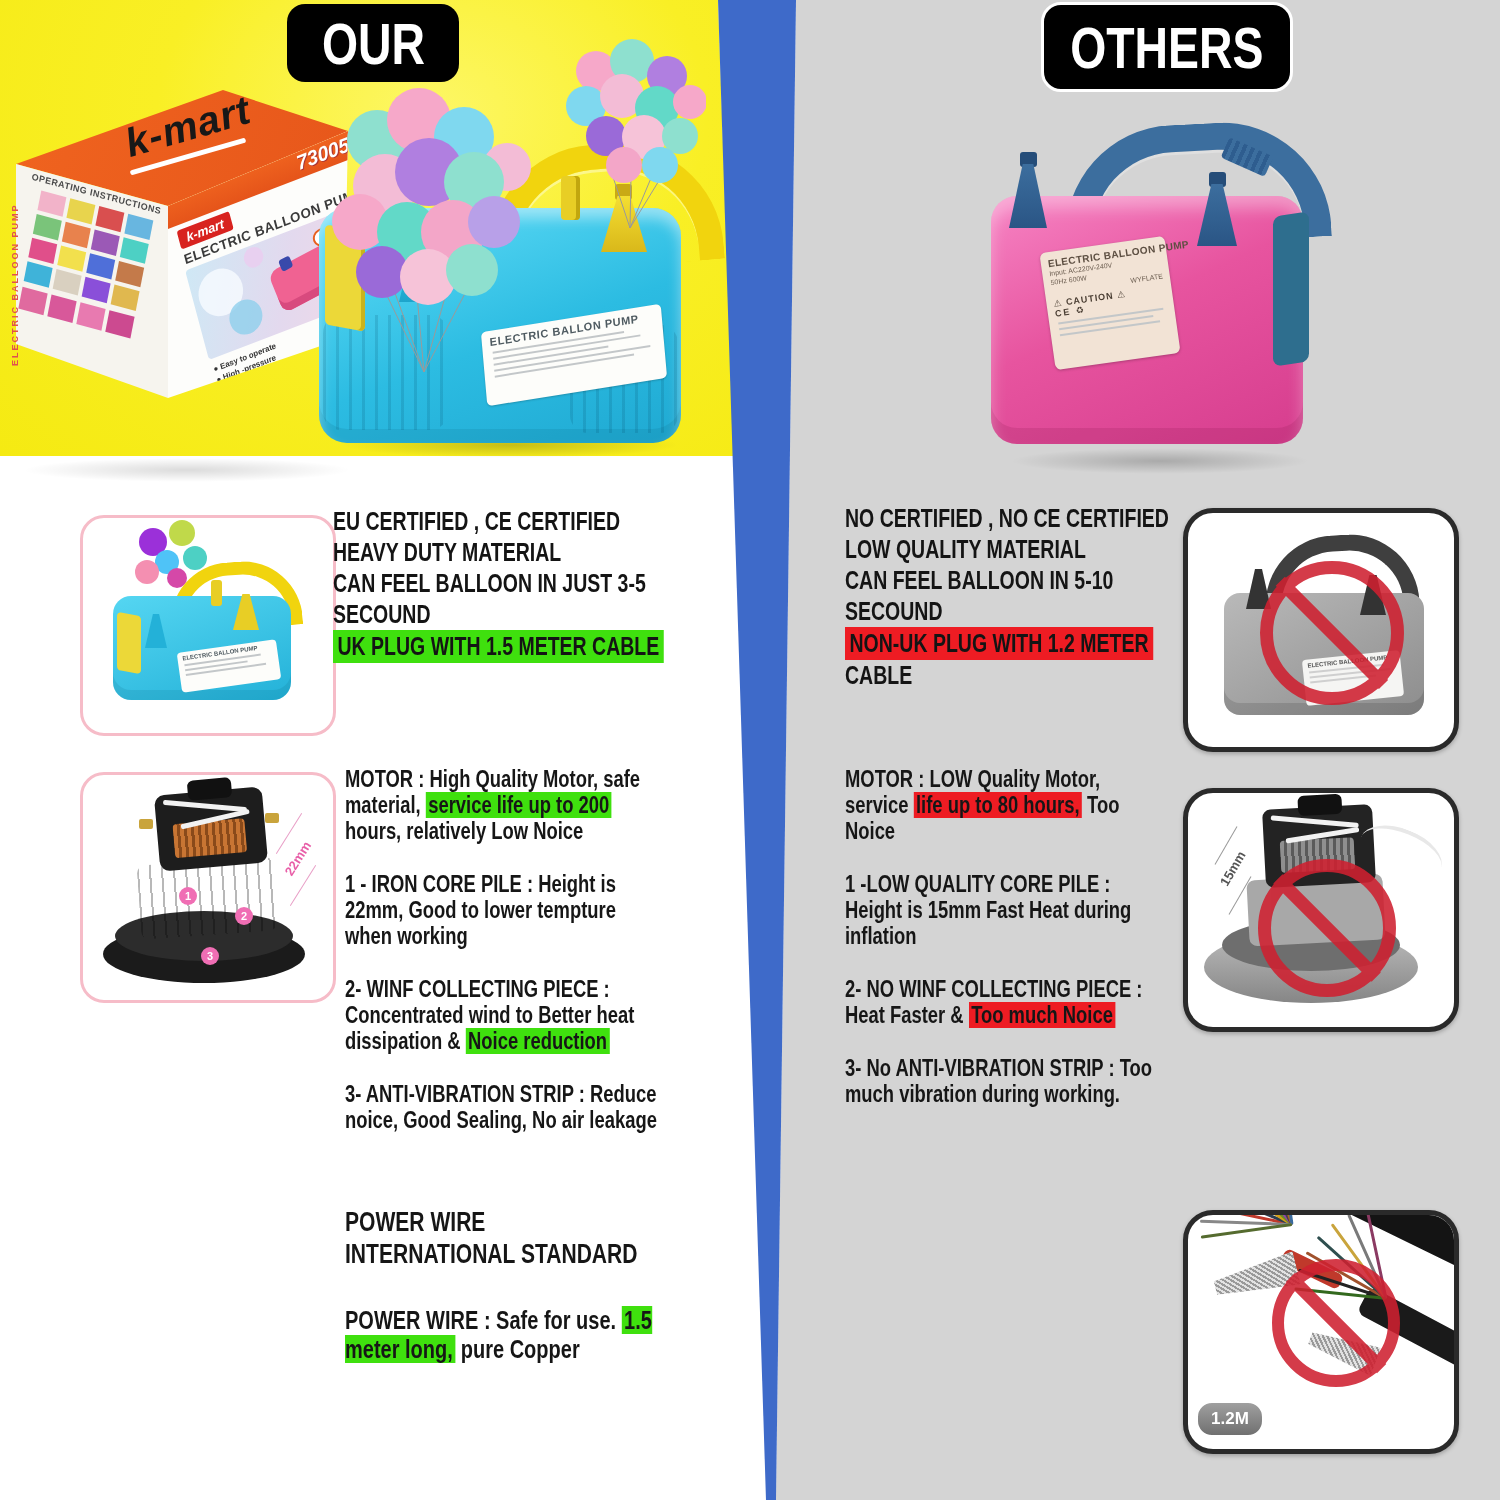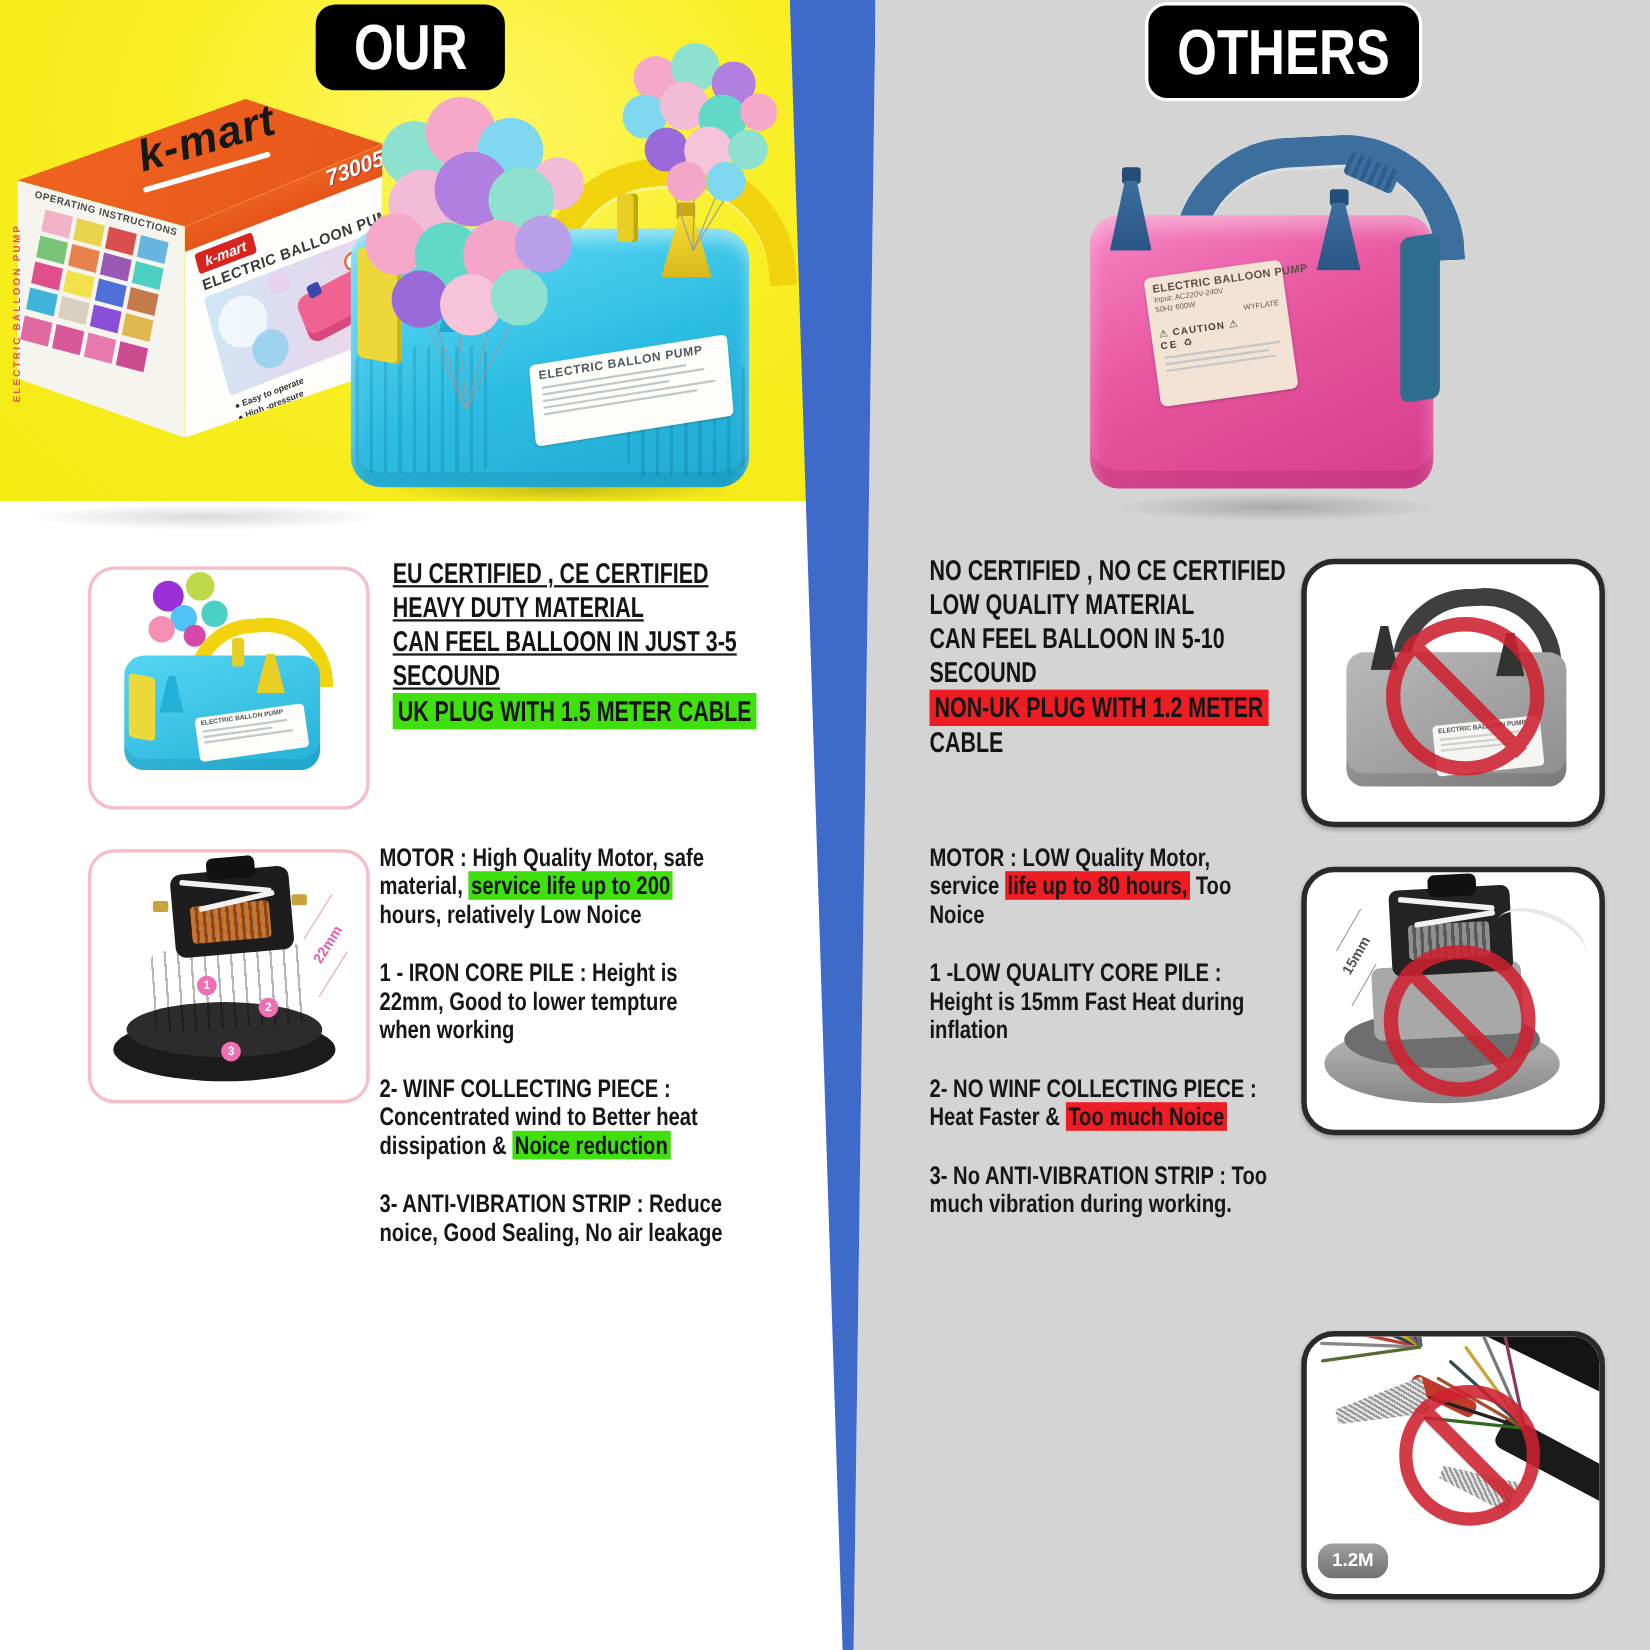--- a/index.html
+++ b/index.html
@@ -358,21 +358,21 @@
     <div class="abs cone mb-cone-b"></div>
     <div class="abs cone mb-cone-y"></div>
     <div class="abs mb-label">
       <div class="mb-label-title">ELECTRIC BALLON PUMP</div>
       <div class="fineline" style="width:85%;margin:3px 1px;"></div>
       <div class="fineline" style="width:70%;margin:3px 1px;"></div>
       <div class="fineline" style="width:90%;margin:3px 1px;"></div>
     </div>
   </div>
 
-  <div class="abs cert" style="left:357px;top:506px;text-decoration:underline;">
+  <div class="abs cert" style="left:333px;top:506px;">
     <div class="line">EU CERTIFIED , CE CERTIFIED</div>
     <div class="line">HEAVY DUTY MATERIAL</div>
     <div class="line">CAN FEEL BALLOON IN JUST 3-5</div>
     <div class="line">SECOUND</div>
     <div class="line"><span class="hl-line hl-green">UK PLUG WITH 1.5 METER CABLE</span></div>
   </div>
 
   <div class="abs cert" style="left:845px;top:503px;">
     <div class="line">NO CERTIFIED , NO CE CERTIFIED</div>
     <div class="line">LOW QUALITY MATERIAL</div>
@@ -441,20 +441,24 @@
       <div class="abs" style="left:36px;top:-12px;width:44px;height:20px;background:#111;border-radius:6px;"></div>
     </div>
     <div class="abs" style="left:170px;top:36px;width:86px;height:44px;border:0;border-top:4px solid #e8e8e8;border-radius:50%;transform:rotate(22deg);"></div>
     <div class="abs mline-gray" style="left:16px;top:52px;width:44px;"></div>
     <div class="abs mline-gray" style="left:30px;top:102px;width:44px;"></div>
     <div class="abs note-gray" style="left:26px;top:68px;">15mm</div>
     <div class="abs no-sign" style="left:70px;top:66px;width:112px;height:112px;"></div>
   </div>
 
 
+  <div class="abs body-col" style="left:345px;top:1206px;">
+    <p class="wire-head">POWER WIRE INTERNATIONAL STANDARD</p>
+    <p class="para" style="font-size:25px;line-height:29px;"><span>POWER WIRE : Safe for use.</span> <span class="hl-green">1.5 meter long,</span> <span>pure Copper</span></p>
+  </div>
 
 
   <div class="abs pbox pbox-dark" style="left:1183px;top:1210px;width:266px;height:234px;">
     <div class="abs" style="left:118px;top:-20px;width:200px;height:44px;background:#141414;border-radius:10px;transform:rotate(26deg);"></div>
     <div class="abs" style="left:92px;top:46px;width:64px;height:16px;background:#c0392b;border-radius:6px;transform:rotate(26deg);"></div>
     <div class="abs" style="left:168px;top:100px;width:130px;height:30px;background:#1a1a1a;border-radius:8px;transform:rotate(28deg);"></div>
     <div class="abs mesh" style="left:26px;top:46px;width:84px;height:34px;clip-path:polygon(0 30%,100% 0,100% 100%,0 70%);transform:rotate(-14deg);"></div>
     <div class="abs mesh" style="left:120px;top:120px;width:70px;height:30px;clip-path:polygon(0 30%,100% 0,100% 100%,0 70%);transform:rotate(20deg);"></div>
     <div class="abs fan fanA" style="left:4px;top:8px;width:100px;height:160px;">
         <i></i>

